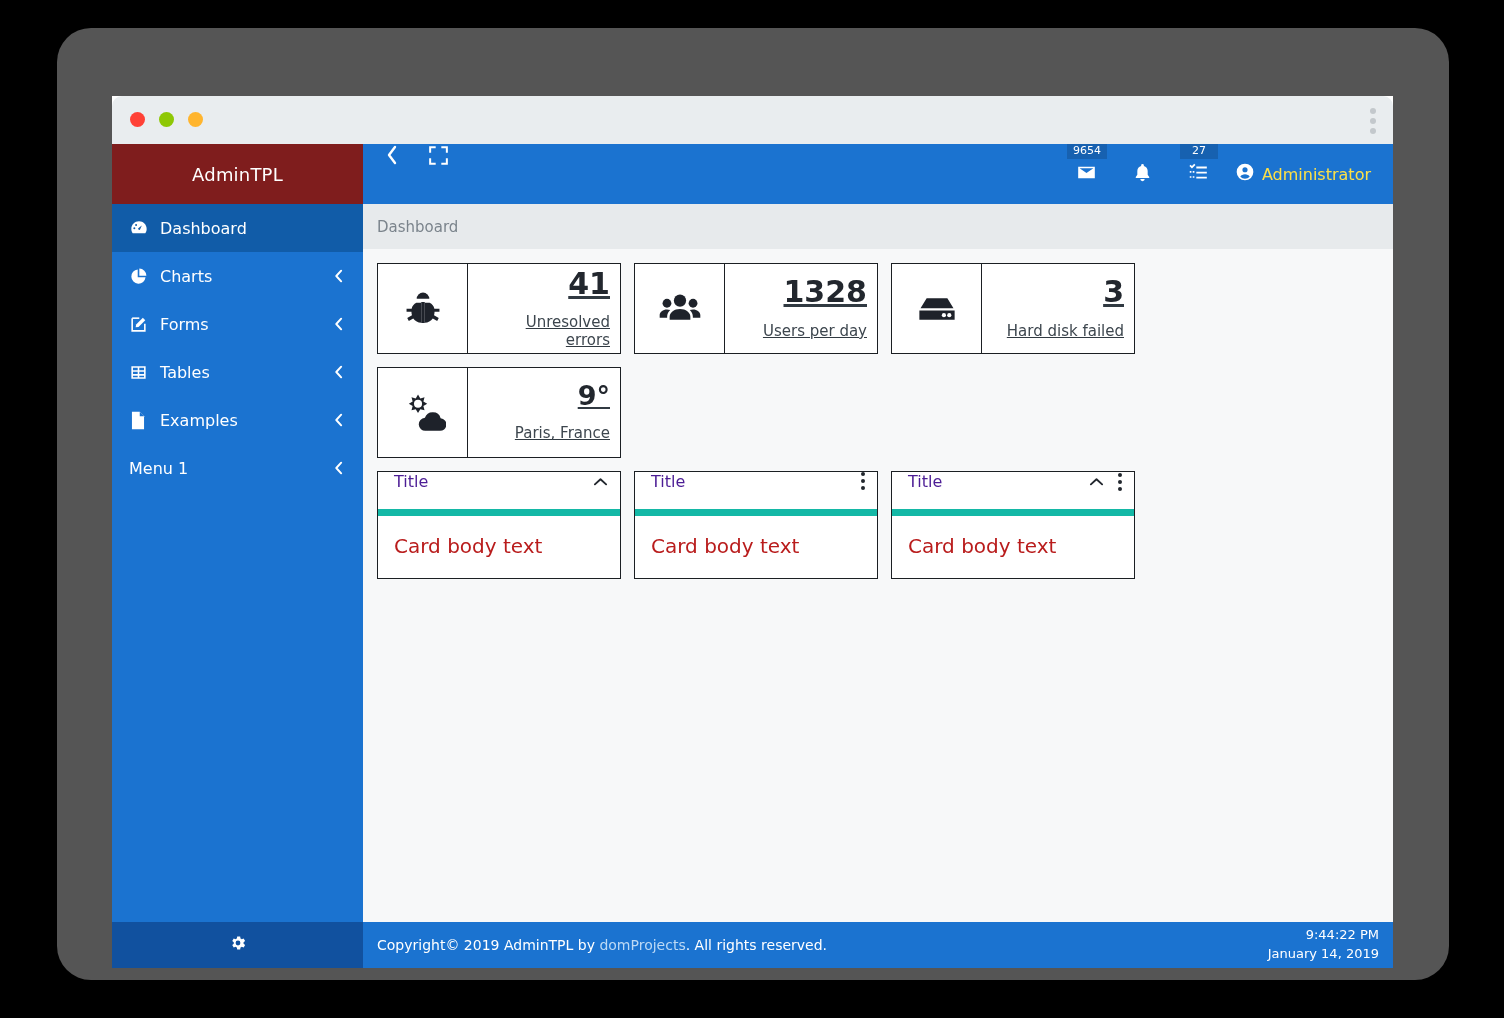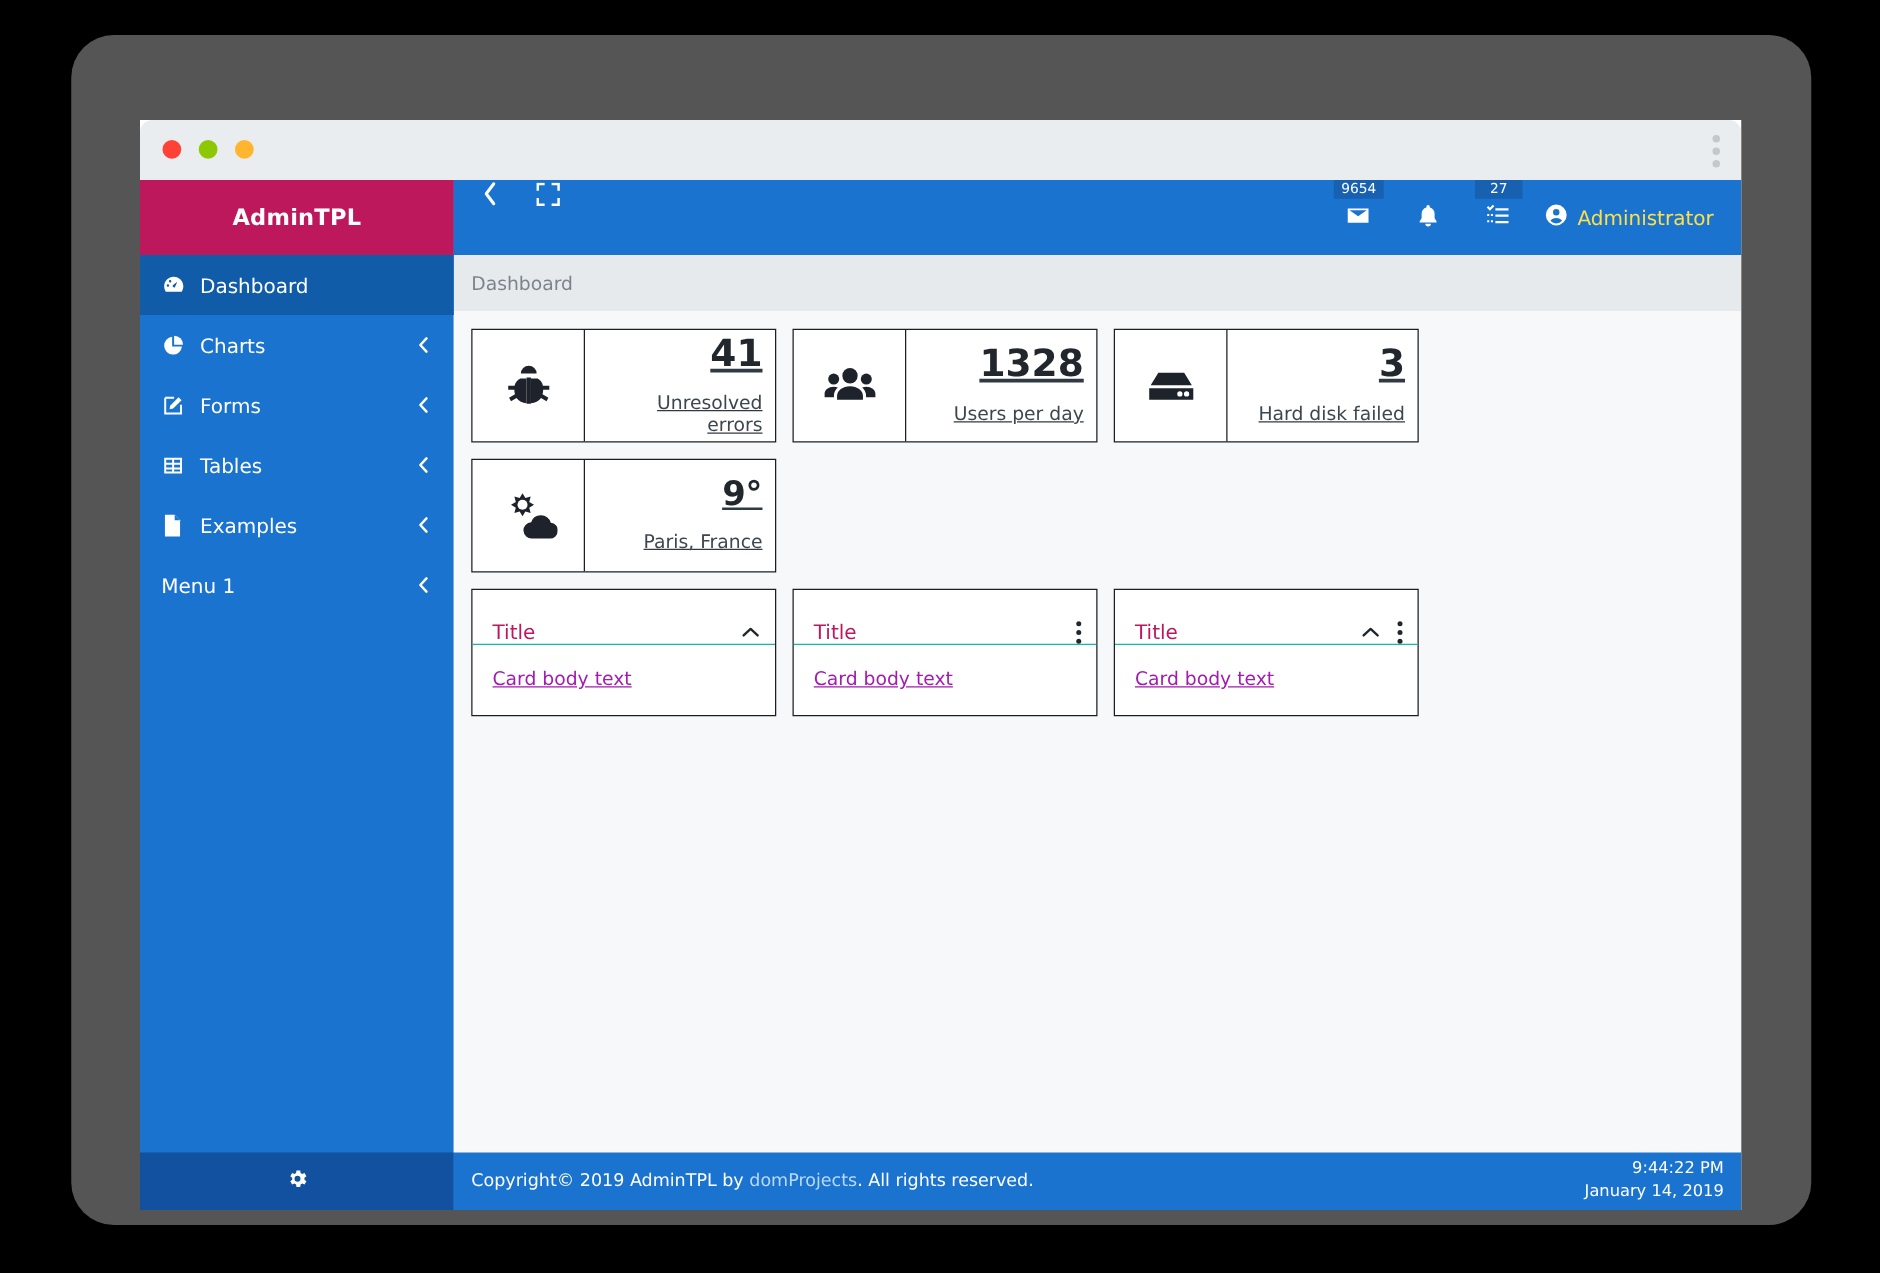--- a/index.html
+++ b/index.html
@@ -48,22 +48,22 @@
   
   .app { position: relative; height: 824px; display: flex; }
 
   
   .sidebar {
     width: 251px; flex: 0 0 251px;
     background: #1b73d0;
     display: flex; flex-direction: column;
   }
   .brand {
-    height: 60px; background: #be185d;
-    color: #fff; font-weight: bold; font-size: 18px;
+    height: 60px; background: #7f1d1d;
+    color: #fff; font-weight: normal; font-size: 18px;
     display: flex; align-items: center; justify-content: center;
     letter-spacing: .2px;
   }
   .nav { flex: 1 1 auto; }
   .nav-item {
     height: 48px; display: flex; align-items: center;
     color: #ffffff; font-size: 16px; padding: 0 19px 0 17px;
     position: relative;
   }
   .nav-item.active { background: #115ca8; }
@@ -144,27 +144,27 @@
     display: flex; flex-direction: column; justify-content: center;
     text-align: right; color: #313a42; text-decoration: underline;
   }
   .stat-num { font-size: 30px; font-weight: bold; line-height: 1.05; color: #22272e; }
   .stat-num.small { font-size: 27px; }
   .stat-label { font-size: 15px; line-height: 1.18; color: #3d464e; margin-top: 15px; }
 
   
   .titlecard { background: #fff; border: 1px solid #1b1f23; }
   .tc-head {
-    height: 44px; border-bottom: 1px solid #14b8a6;
-    display: flex; align-items: flex-end; padding: 0 12px 0 16px;
-    font-size: 16px; color: #be185d;
+    height: 44px; border-bottom: 7px solid #14b8a6;
+    display: flex; align-items: flex-start; padding: 0 12px 0 16px;
+    font-size: 16px; color: #4c1d95;
   }
   .tc-head .tc-title { flex: 1 1 auto; }
   .tc-tools { display: flex; align-items: center; gap: 14px; color: #22272e; }
-  .tc-body { padding: 18px 16px 20px 16px; font-size: 15px; color: #a21caf; text-decoration: underline; }
+  .tc-body { padding: 18px 16px 20px 16px; font-size: 20px; color: #b91c1c; }
 
   .kebab { display: flex; flex-direction: column; gap: 3px; align-items: center; }
   .kebab span { width: 4px; height: 4px; border-radius: 50%; background: #22272e; display: block; }
 
   
   .appfooter {
     height: 46px; background: #1b73d0;
     display: flex; align-items: center;
     color: #fff; font-size: 14px;
     padding: 0 14px 0 14px;

